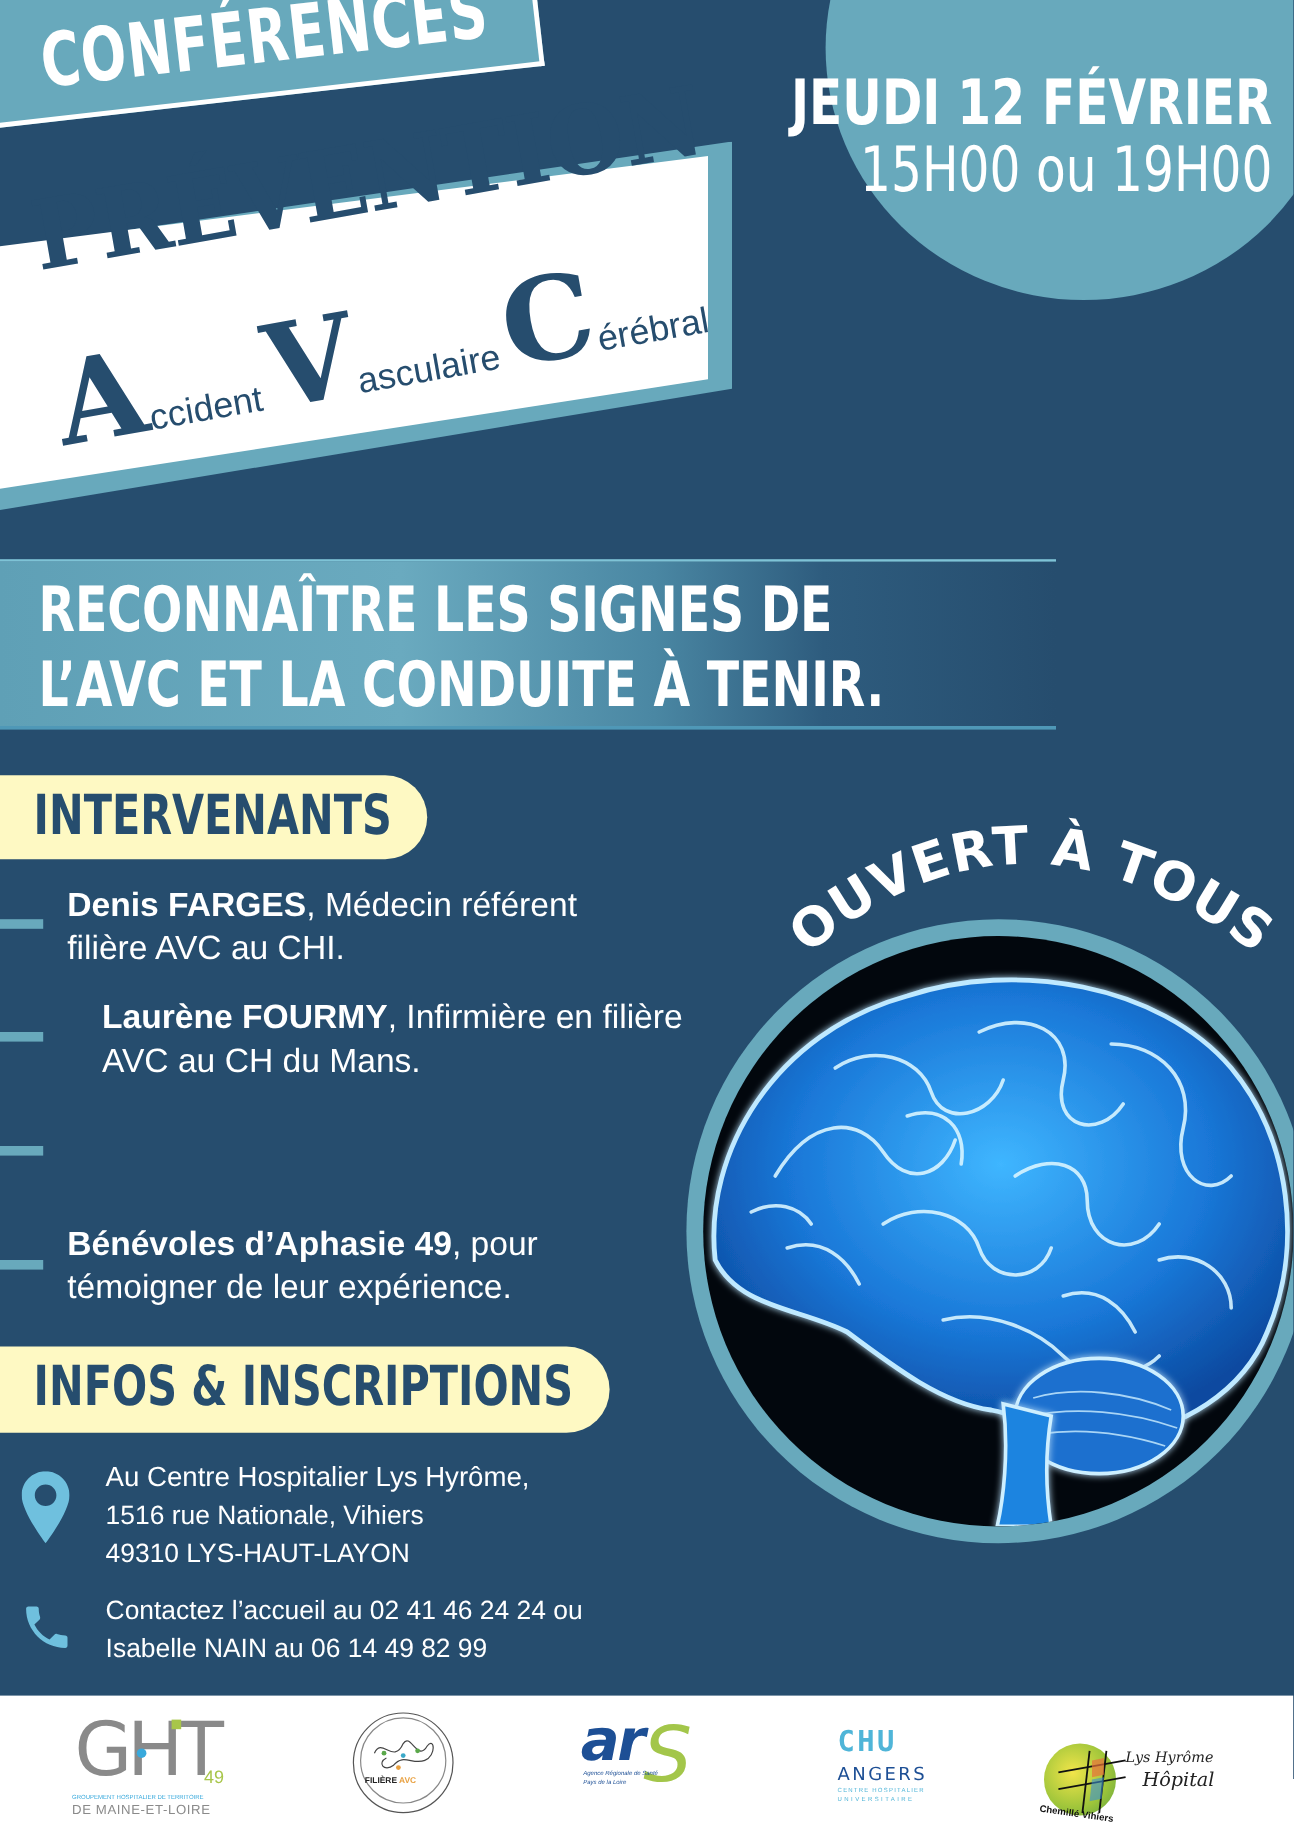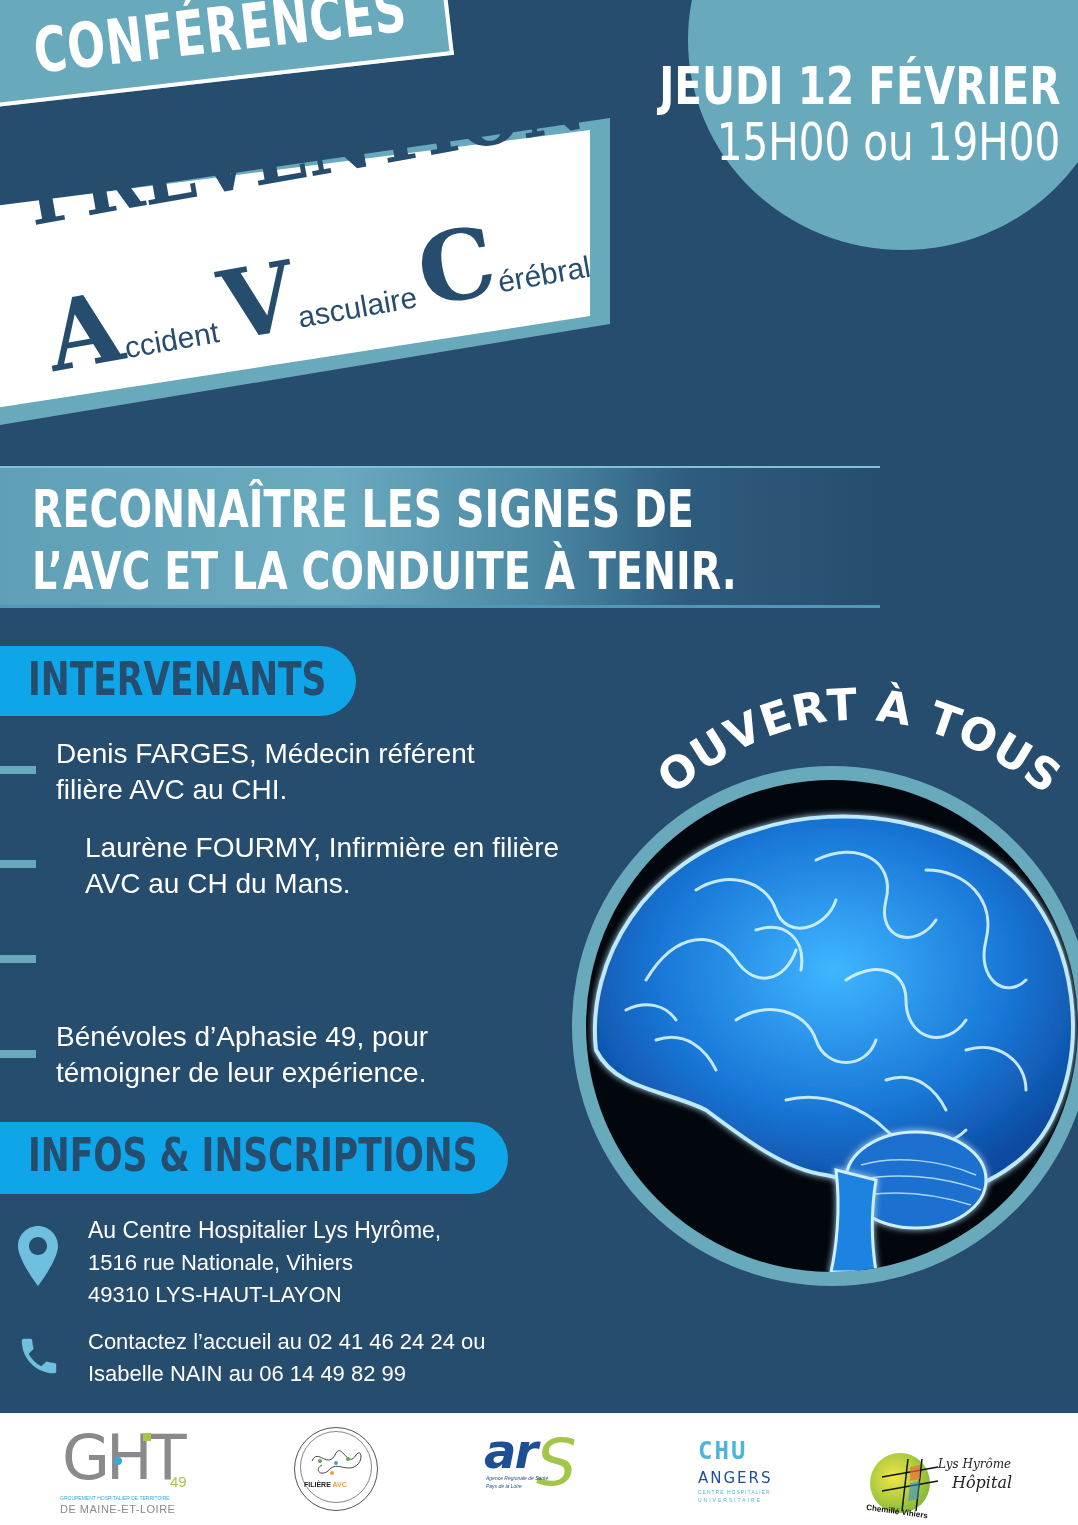--- a/index.html
+++ b/index.html
@@ -67,30 +67,30 @@
     border-top: 2px solid #7ec3d6; border-bottom: 3px solid #4f98b7;
   }
   .sub-text {
     position: absolute; left: 32px; top: 478px;
     font-family: "DejaVu Sans", sans-serif; font-weight: bold; font-size: 52px; line-height: 62px;
     color: #fff; transform: scaleX(0.76); transform-origin: left top; white-space: nowrap;
   }
 
   
   .pill {
-    position: absolute; left: 0; background: #0ea5e9; border-radius: 0 40px 40px 0;
+    position: absolute; left: 0; background: #fef9c3; border-radius: 0 40px 40px 0;
   }
   .pill-label {
     position: absolute; left: 28px; top: 6px;
     font-family: "DejaVu Sans", sans-serif; font-weight: bold; font-size: 46px; color: #264d6e;
     transform: scaleX(0.75); transform-origin: left top; white-space: nowrap;
   }
 
   .speaker { position: absolute; left: 56px; font-size: 28px; line-height: 36px; color: #fff; }
-  .speaker b { font-weight: normal; }
+  .speaker b { font-weight: bold; }
   .bullet-bar { position: absolute; left: 0; width: 36px; height: 8px; background: #68a9bc; }
 
   
   .brain-ring {
     position: absolute; left: 572px; top: 766px; width: 520px; height: 520px;
     border-radius: 50%; background: #68a9bc;
   }
   .brain-inner {
     position: absolute; left: 586px; top: 780px; width: 492px; height: 492px;
     border-radius: 50%; background: #02070d; overflow: hidden;

